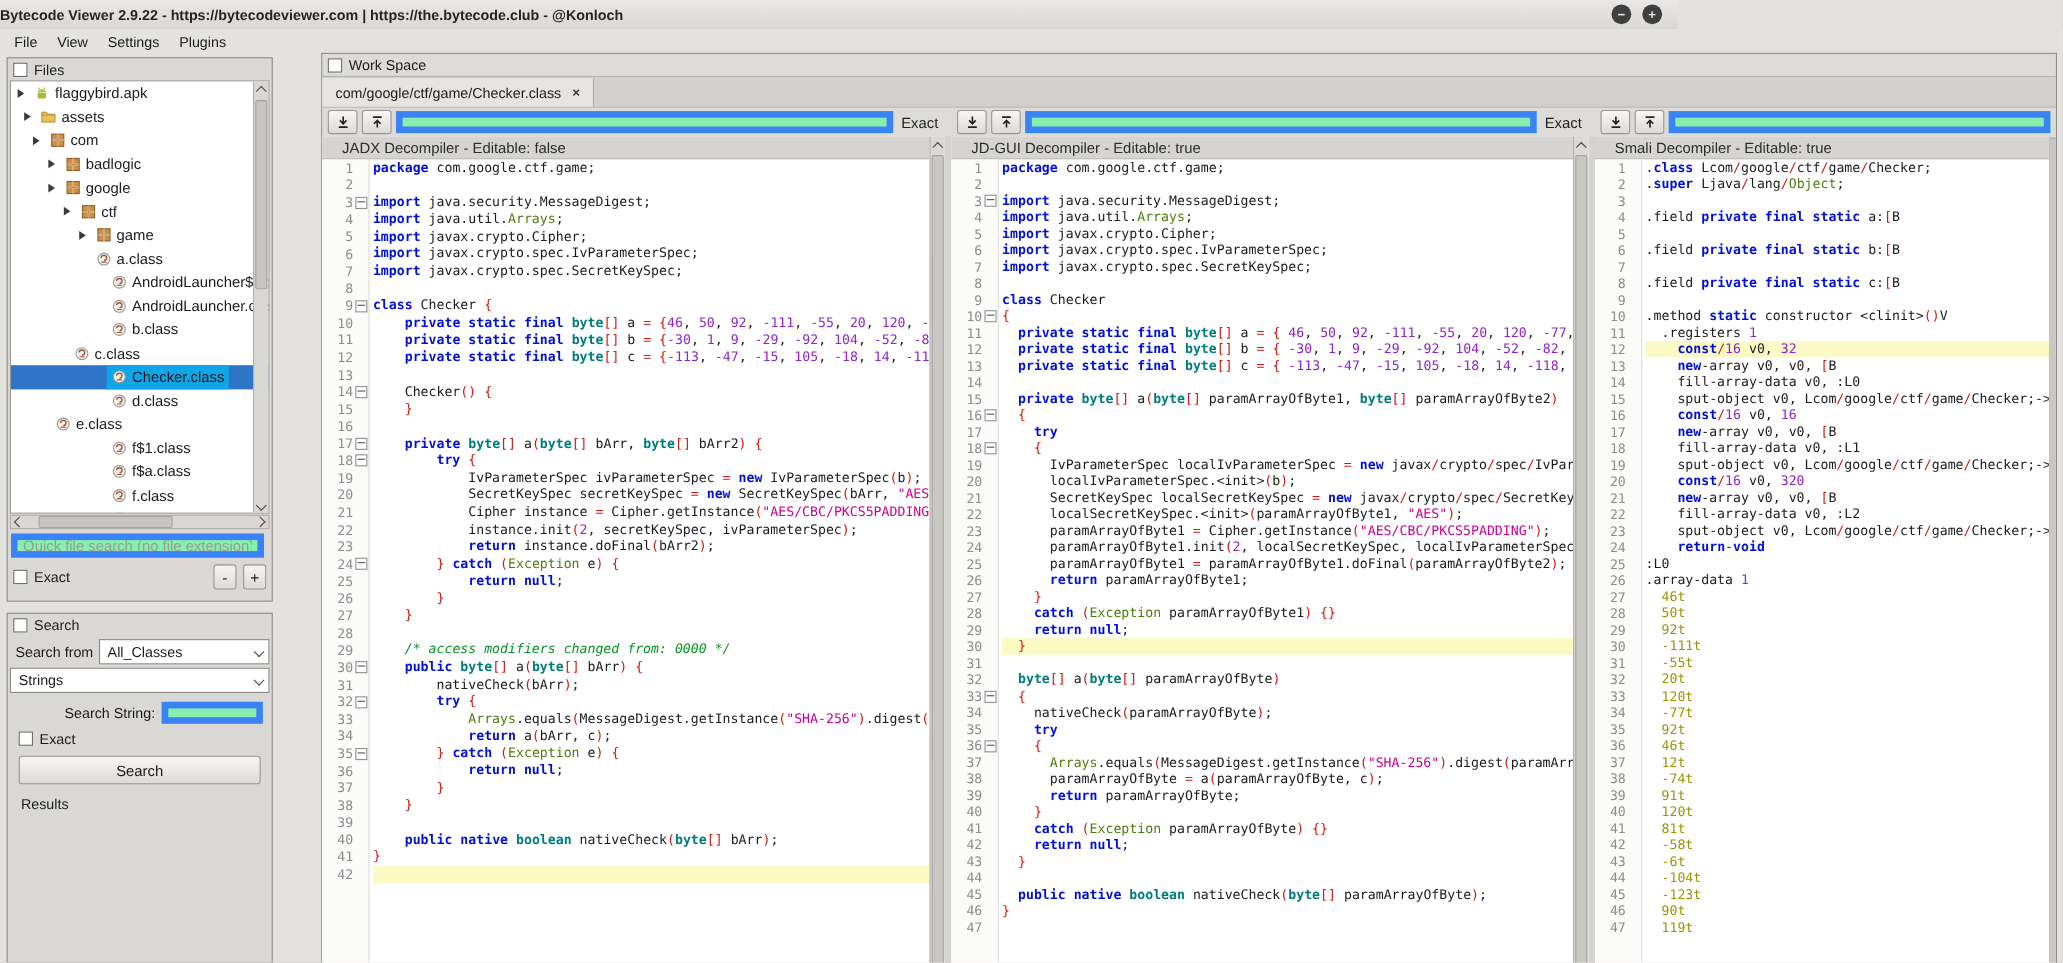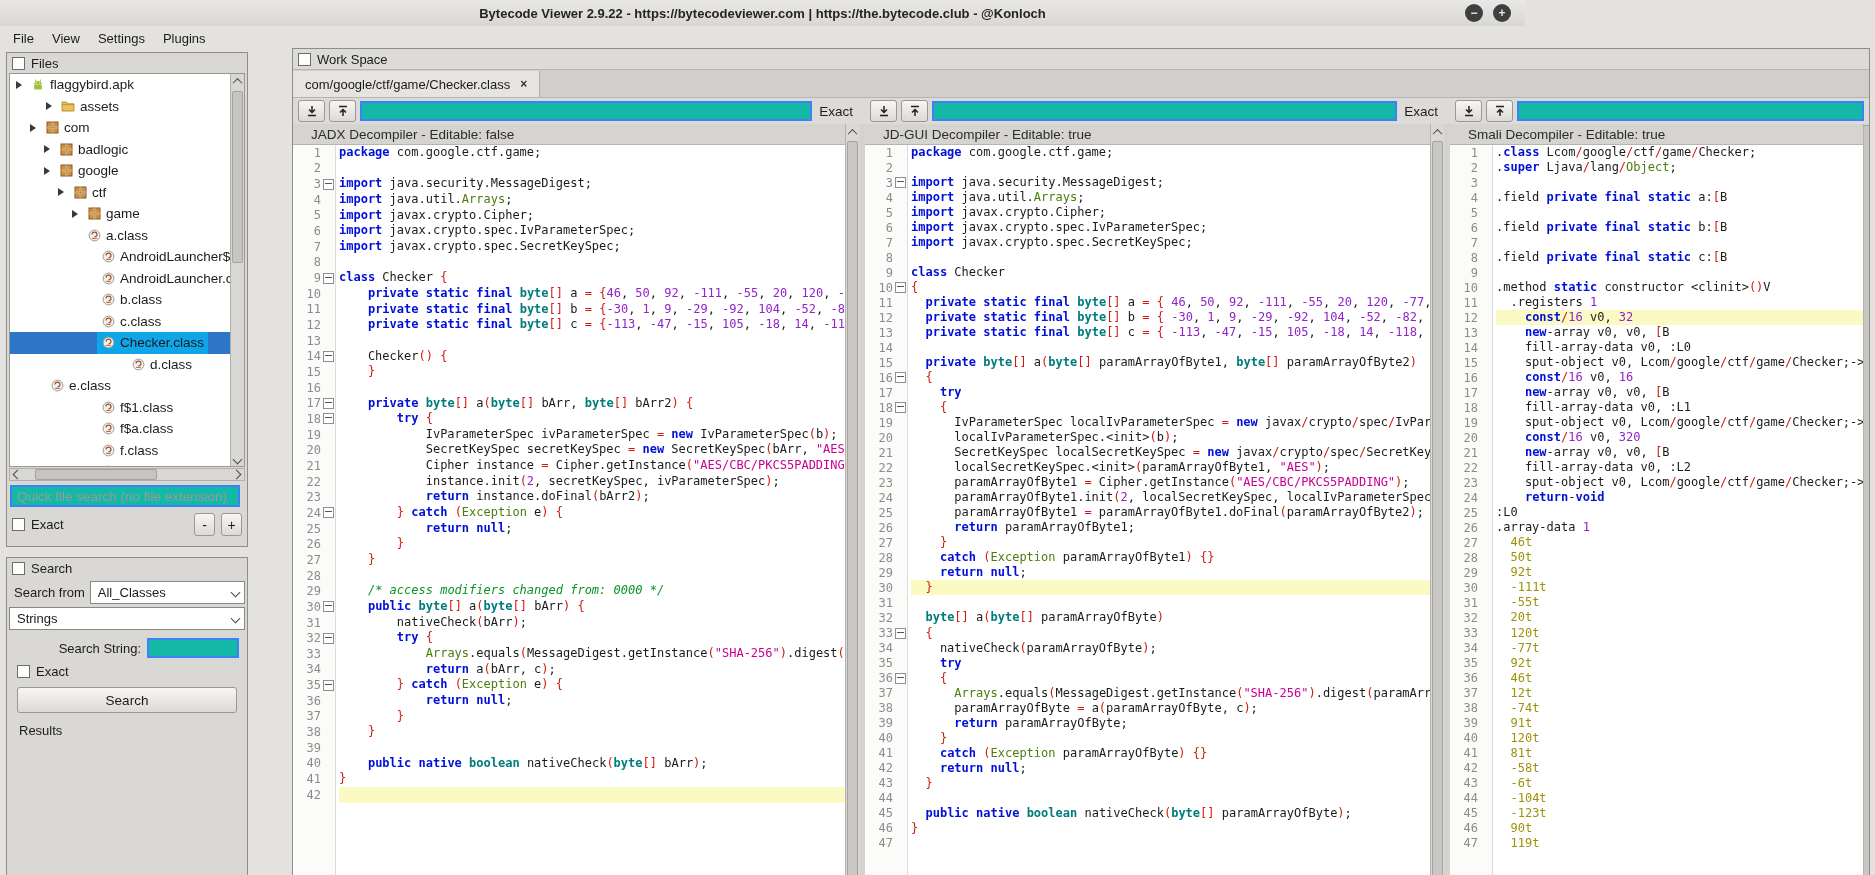--- a/index.html
+++ b/index.html
@@ -1,38 +1,38 @@
 <!DOCTYPE html>
 <html><head>
 <meta charset="utf-8">
 <style>
   html,body{margin:0;padding:0}
   body{width:1875px;height:875px;position:relative;overflow:hidden;background:#e3e2df;
        font-family:"Liberation Sans",sans-serif;font-size:13px;color:#1b1b1b;}
   
   #titlebar{position:absolute;left:0;top:0;width:1525px;height:26px;background:linear-gradient(#e9e8e6,#d8d7d4);
-            border-bottom:1px solid #b3b1ae;display:flex;align-items:center;justify-content:center;
+            border-bottom:1px solid #b3b1ae;display:flex;align-items:center;
             font-weight:bold;font-size:13px;color:#242424;}
   .winbtn{position:absolute;top:4px;width:18px;height:18px;border-radius:50%;background:#3f3f3f;color:#e8e8e8;
           display:flex;align-items:center;justify-content:center;font-size:12px;line-height:1;}
   #btn-min{right:42px}#btn-max{right:14px}
   #menubar{position:absolute;left:0;top:26px;width:1875px;height:24px;display:flex;align-items:center;padding-left:4px;background:#e3e2df;}
   .menu-item{padding:3px 9px;}
   
   .panel{position:absolute;background:#d9d8d5;border:1px solid #8f8d89;box-sizing:border-box;}
   .phead{height:20px;display:flex;align-items:center;gap:6px;padding:0 5px;color:#1e1e1e;}
   .cb{width:11px;height:11px;background:#fdfdfd;border:1px solid #6d6d6d;display:inline-block;flex:none;}
   .chev{display:inline-block;width:6px;height:6px;border-right:1.6px solid #4a4a4a;border-bottom:1.6px solid #4a4a4a;}
   .c-up{transform:rotate(-135deg) translate(-1px,-1px)}
   .c-down{transform:rotate(45deg)}
   .c-left{transform:rotate(135deg)}
   .c-right{transform:rotate(-45deg)}
   .raised{border:1px solid #9a9894;background:linear-gradient(#f7f6f4,#dcdad7);border-radius:3px;box-sizing:border-box;
           display:flex;align-items:center;justify-content:center;}
-  .sunken{border:2px solid #3b82f6;background:#14b8a6;box-sizing:border-box;}
+  .sunken{border:6px solid #3b82f6;background:#86efac;box-sizing:border-box;}
   
   #files-panel{left:6px;top:52px;width:242px;height:495px;}
   #filetree{position:relative;background:#fff;border:1px solid #9a9894;margin:0 2px;height:392px;overflow:hidden;}
   .trow{height:21.5px;display:flex;align-items:center;white-space:nowrap;font-size:13.5px;}
   .exp{width:0;height:0;border-left:6px solid #3a3a3a;border-top:4px solid transparent;border-bottom:4px solid transparent;margin-right:5px;flex:none;}
   .chip{display:flex;align-items:center;gap:5px;padding:0 4px;height:100%;}
   .ticon{width:14px;height:14px;flex:none;display:flex;align-items:center;justify-content:center;}
   .trow.sel{background:#2e75c8;}
   .trow.sel .chip{background:#0ea5e9;}
   #tree-vsb{position:absolute;right:0;top:0;bottom:0;width:13px;background:#d8d7d4;border-left:1px solid #b2b0ac;
@@ -135,21 +135,21 @@
               <path d="M4 1.5l1 1.7M10 1.5l-1 1.7" stroke="#9fbf3b" stroke-width="1"></path>
               <path d="M3.2 6.2a3.8 3.1 0 0 1 7.6 0z" fill="#9fbf3b"></path>
               <rect x="3.2" y="6.6" width="7.6" height="5" rx="1" fill="#9fbf3b"></rect>
               <circle cx="5.4" cy="4.8" r=".55" fill="#fff"></circle>
               <circle cx="8.6" cy="4.8" r=".55" fill="#fff"></circle>
             </svg>
           </span>
           <span>flaggybird.apk</span>
         </span>
       </div>
-      <div class="trow" style="padding-left: 36px;">
+      <div class="trow" style="padding-left: 12px;">
         <span class="exp"></span>
         <span class="chip">
           <span class="ticon">
             <svg width="14" height="12" viewBox="0 0 14 12">
               <path d="M1 2h4.4l1.2 1.8H13V11H1z" fill="#e9c25c" stroke="#a8821e" stroke-width=".8"></path>
               <path d="M1 4.6h12" stroke="#a8821e" stroke-width=".6"></path>
             </svg>
           </span>
           <span>assets</span>
         </span>
@@ -260,21 +260,21 @@
           <span class="ticon">
             <svg width="13" height="13" viewBox="0 0 13 13">
               <circle cx="6.5" cy="6.5" r="5.4" fill="#f4f2ef" stroke="#9a9894" stroke-width="1"></circle>
               <path d="M4 5.5c0-1.4 1.1-2.3 2.5-2.3s2.5.9 2.5 2.3-1 2.2-2.4 2.2" fill="none" stroke="#a0522d" stroke-width="1.2"></path>
               <path d="M4.2 9.3h4.6" stroke="#a0522d" stroke-width="1"></path>
             </svg>
           </span>
           <span>b.class</span>
         </span>
       </div>
-      <div class="trow" style="padding-left: 87px;">
+      <div class="trow" style="padding-left: 53px;">
         <span class="chip">
           <span class="ticon">
             <svg width="13" height="13" viewBox="0 0 13 13">
               <circle cx="6.5" cy="6.5" r="5.4" fill="#f4f2ef" stroke="#9a9894" stroke-width="1"></circle>
               <path d="M4 5.5c0-1.4 1.1-2.3 2.5-2.3s2.5.9 2.5 2.3-1 2.2-2.4 2.2" fill="none" stroke="#a0522d" stroke-width="1.2"></path>
               <path d="M4.2 9.3h4.6" stroke="#a0522d" stroke-width="1"></path>
             </svg>
           </span>
           <span>c.class</span>
         </span>
@@ -284,21 +284,21 @@
           <span class="ticon">
             <svg width="13" height="13" viewBox="0 0 13 13">
               <circle cx="6.5" cy="6.5" r="5.4" fill="#f4f2ef" stroke="#9a9894" stroke-width="1"></circle>
               <path d="M4 5.5c0-1.4 1.1-2.3 2.5-2.3s2.5.9 2.5 2.3-1 2.2-2.4 2.2" fill="none" stroke="#a0522d" stroke-width="1.2"></path>
               <path d="M4.2 9.3h4.6" stroke="#a0522d" stroke-width="1"></path>
             </svg>
           </span>
           <span>Checker.class</span>
         </span>
       </div>
-      <div class="trow" style="padding-left: 87px; margin-left: 30px;">
+      <div class="trow" style="padding-left: 87px;">
         <span class="chip">
           <span class="ticon">
             <svg width="13" height="13" viewBox="0 0 13 13">
               <circle cx="6.5" cy="6.5" r="5.4" fill="#f4f2ef" stroke="#9a9894" stroke-width="1"></circle>
               <path d="M4 5.5c0-1.4 1.1-2.3 2.5-2.3s2.5.9 2.5 2.3-1 2.2-2.4 2.2" fill="none" stroke="#a0522d" stroke-width="1.2"></path>
               <path d="M4.2 9.3h4.6" stroke="#a0522d" stroke-width="1"></path>
             </svg>
           </span>
           <span>d.class</span>
         </span>

